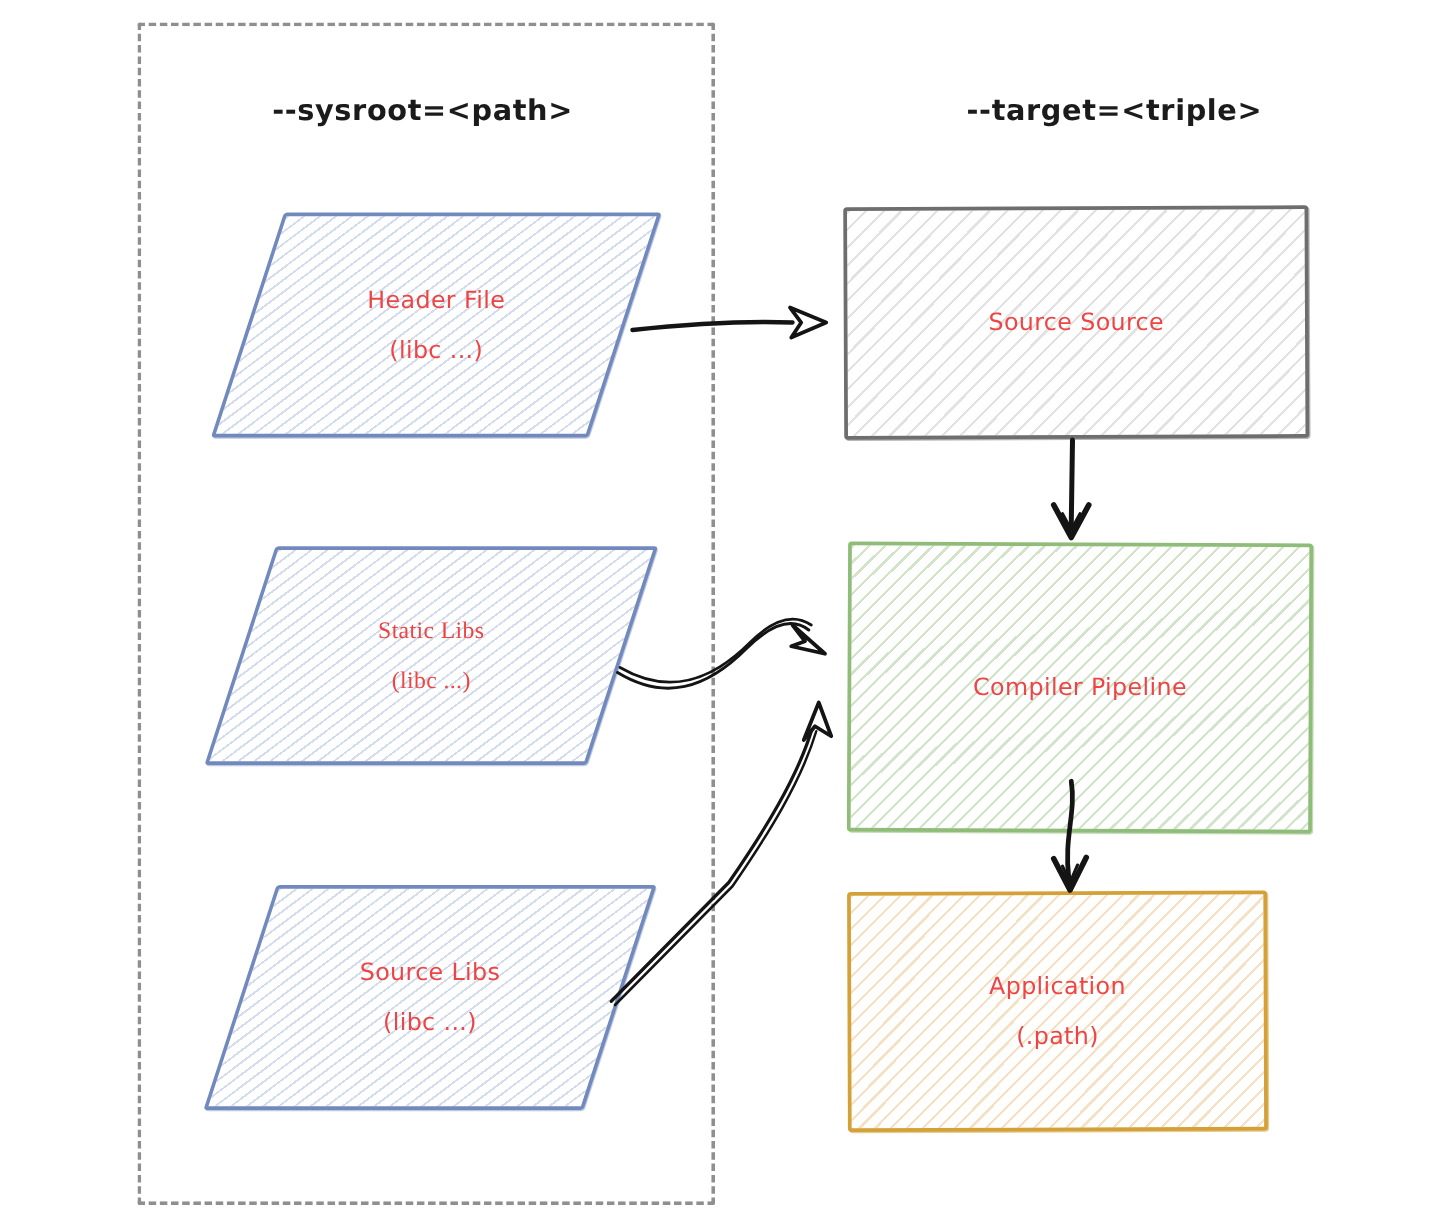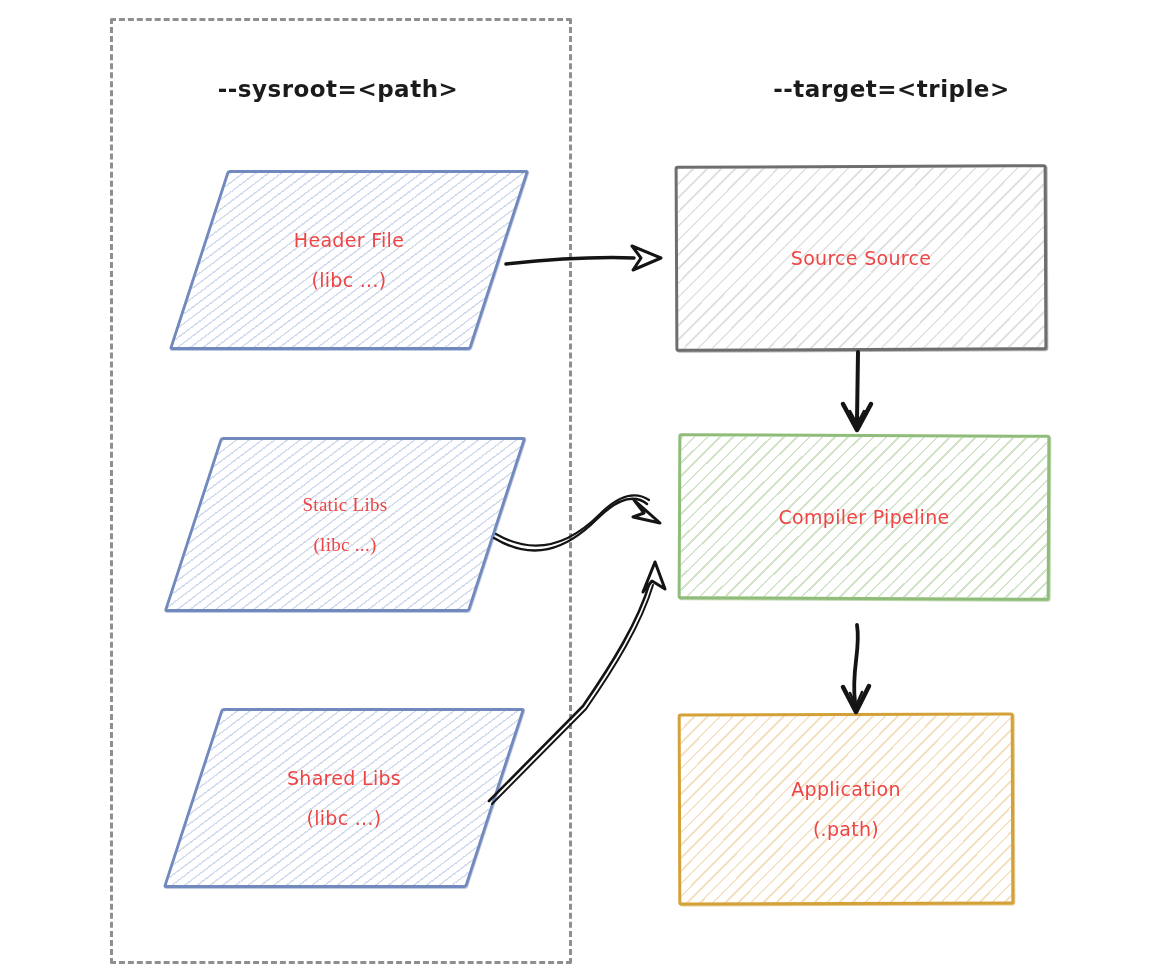--- a/index.html
+++ b/index.html
@@ -121,33 +121,33 @@
     <div class="shape"></div>
     <div class="node-label">
       <div class="ttl">Static Libs</div>
       <div class="sub">(libc ...)</div>
     </div>
   </div>
 
   <div class="pgram" style="left:192px;top:708px;width:304px;height:180px;">
     <div class="shape"></div>
     <div class="node-label">
-      <div class="ttl">Shared Libs</div>
+      <div class="ttl">Source Libs</div>
       <div class="sub">(libc ...)</div>
     </div>
   </div>
 
   <div class="rect gray" style="left:675px;top:165px;width:372px;height:186px;">
     <div class="shape"></div>
     <div class="node-label">
       <div class="ttl">Source Source</div>
     </div>
   </div>
 
-  <div class="rect green" style="left:678px;top:434px;width:372px;height:166px;">
+  <div class="rect green" style="left:678px;top:434px;width:372px;height:232px;">
     <div class="shape"></div>
     <div class="node-label">
       <div class="ttl">Compiler Pipeline</div>
 
     </div>
   </div>
 
   <div class="rect orange" style="left:678px;top:713px;width:336px;height:192px;">
     <div class="shape"></div>
     <div class="node-label">

